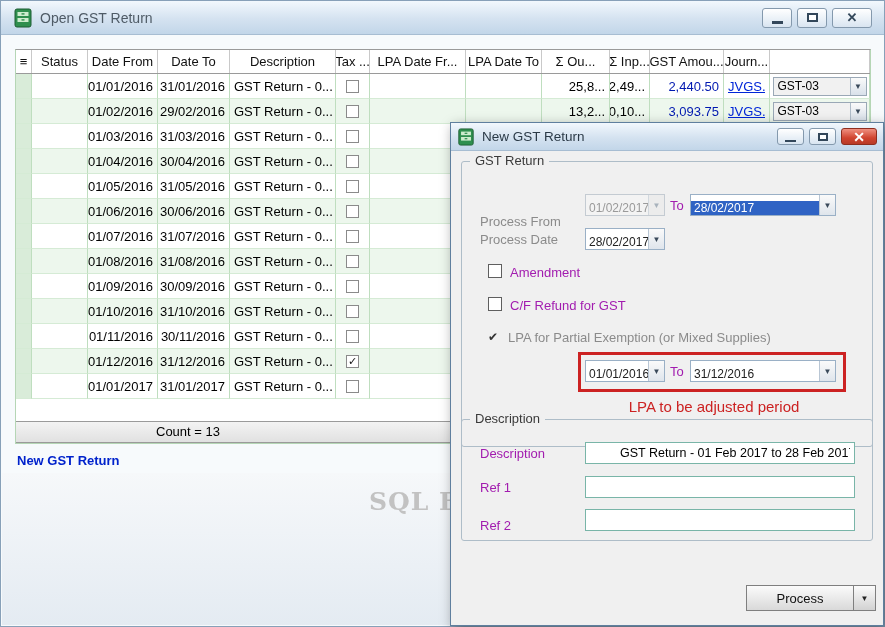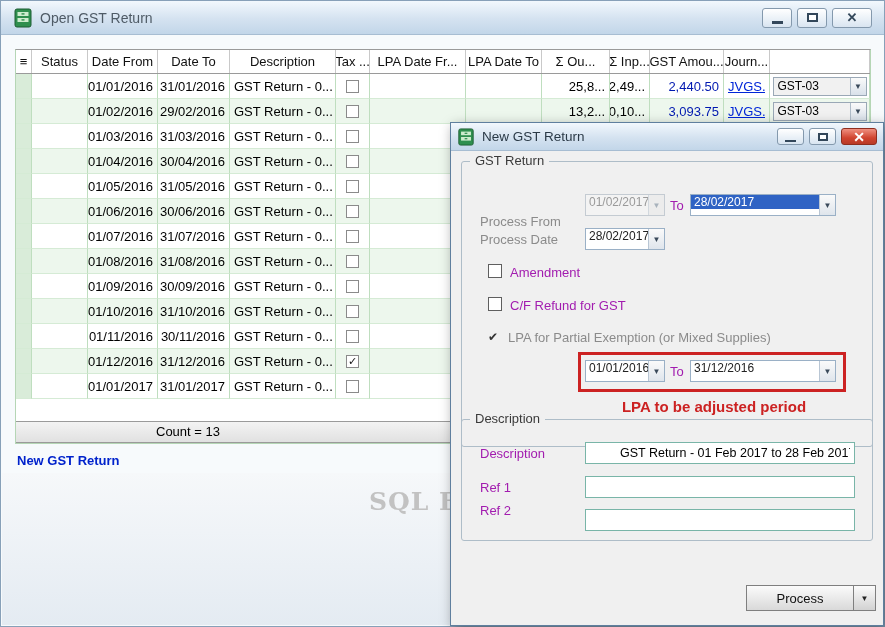--- a/index.html
+++ b/index.html
@@ -76,36 +76,36 @@
   .groupbox { position:absolute; border:1px solid #aebdc8; border-radius:3px; }
   .legend { position:absolute; top:-9px; left:8px; background:#f0f0f0; padding:0 5px;
     font-size:13px; color:#3a3a3a; }
   .g-gst  { left:10px; top:10px; width:412px; height:286px; }
   .g-desc { left:10px; top:268px; width:412px; height:122px; }
 
   .lbl { position:absolute; font-size:13px; color:#8b8b8b; white-space:nowrap; }
   .lbl.dark { color:#a21caf; }
 
   .combo { position:absolute; height:22px; background:#fff; border:1px solid #9ab0c6;
-    display:flex; align-items:flex-start; font-size:12px; }
+    display:flex; align-items:flex-end; font-size:12px; }
   .combo .ctext { flex:1; padding:0 3px; overflow:hidden; white-space:nowrap; color:#222; }
   .combo .carrow { width:16px; align-self:stretch; display:flex; align-items:center; justify-content:center;
     font-size:8px; color:#39495a; background:linear-gradient(#fafafa,#dfe5ec); border-left:1px solid #b9c6d4; }
   .combo.disabled { background:#f3f3f3; border-color:#c4cbd2; }
   .combo.disabled .ctext { color:#9a9a9a; }
   .combo.disabled .carrow { color:#a8b2bc; background:#ececec; border-left-color:#d2d8de; }
   .combo.selected .ctext { background:#2f63c4; color:#fff; }
 
   .dcb { position:absolute; width:14px; height:14px; border:1px solid #5f5f5f; background:#fff; }
   .menucheck { position:absolute; font-size:12px; color:#333; }
 
   .red-rect { position:absolute; left:116px; top:190px; width:268px; height:40px;
     border:3px solid #cc2222; pointer-events:none; }
   .annotation { position:absolute; left:125px; top:247px; width:276px; text-align:center;
-    color:#cc2222; font-weight:bold; font-size:15px; }
+    color:#cc2222; font-weight:normal; font-size:15px; }
 
   .tbox { position:absolute; height:22px; border:1px solid #79b5a8; background:#fff;
     font-size:12.5px; padding:0 4px; font-family:"Liberation Sans", sans-serif; color:#000; outline:none; }
 
   .split { position:absolute; left:295px; top:434px; width:130px; height:26px; display:flex; }
   .split .smain { flex:1; display:flex; align-items:center; justify-content:center; font-size:13px;
     color:#111; border:1px solid #7f7f7f; background:linear-gradient(#fbfbfb,#d9d9d9); }
   .split .sarrow { width:22px; display:flex; align-items:center; justify-content:center; font-size:8px;
     color:#222; border:1px solid #7f7f7f; border-left:none; background:linear-gradient(#fbfbfb,#d2d2d2); }
 </style>
@@ -472,21 +472,21 @@
 
     <div class="groupbox g-desc">
       <span class="legend">Description</span>
 
       <span class="lbl dark" style="left:18px; top:26px;">Description</span>
       <input class="tbox" style="left: 123px; top: 22px; width: 270px; padding-left: 34px;" value="GST Return - 01 Feb 2017 to 28 Feb 2017">
 
       <span class="lbl dark" style="left:18px; top:60px;">Ref 1</span>
       <input class="tbox" style="left: 123px; top: 56px; width: 270px;" value="">
 
-      <span class="lbl dark" style="left:18px; top:83px;">Ref 2</span>
+      <span class="lbl dark" style="left:18px; top:98px;">Ref 2</span>
       <input class="tbox" style="left: 123px; top: 89px; width: 270px;" value="">
     </div>
 
     <div class="split">
       <span class="smain">Process</span>
       <span class="sarrow">▼</span>
     </div>
 
   </div>
 </div>

